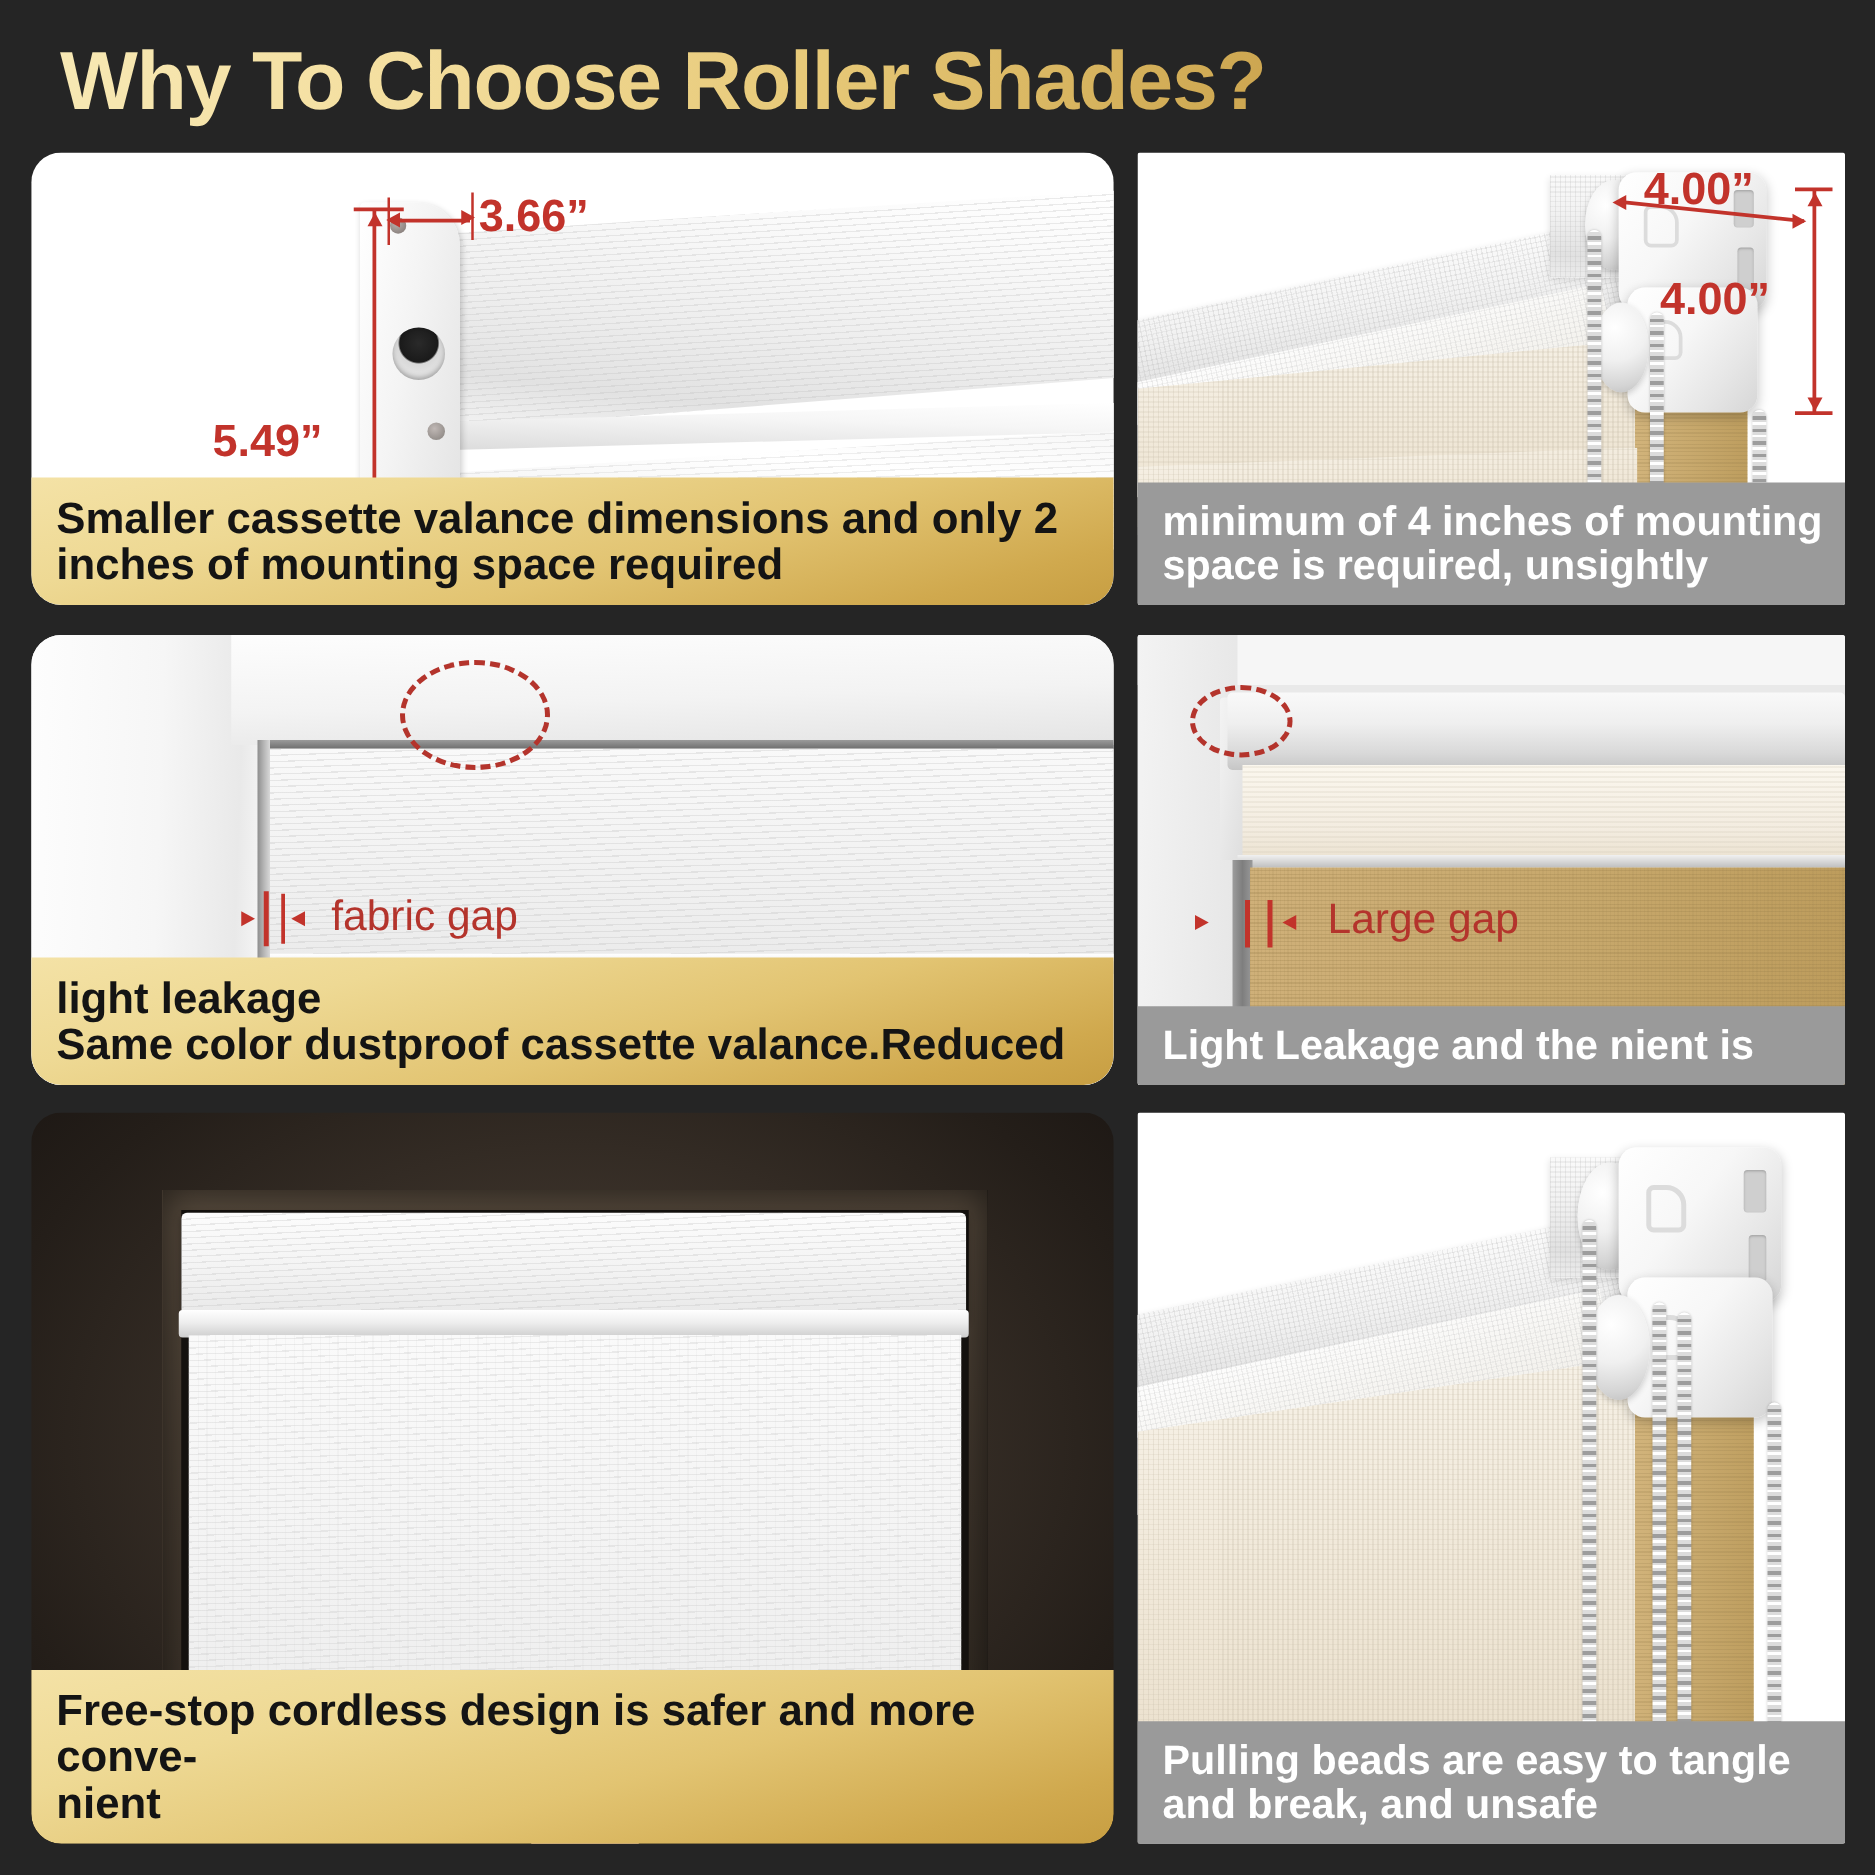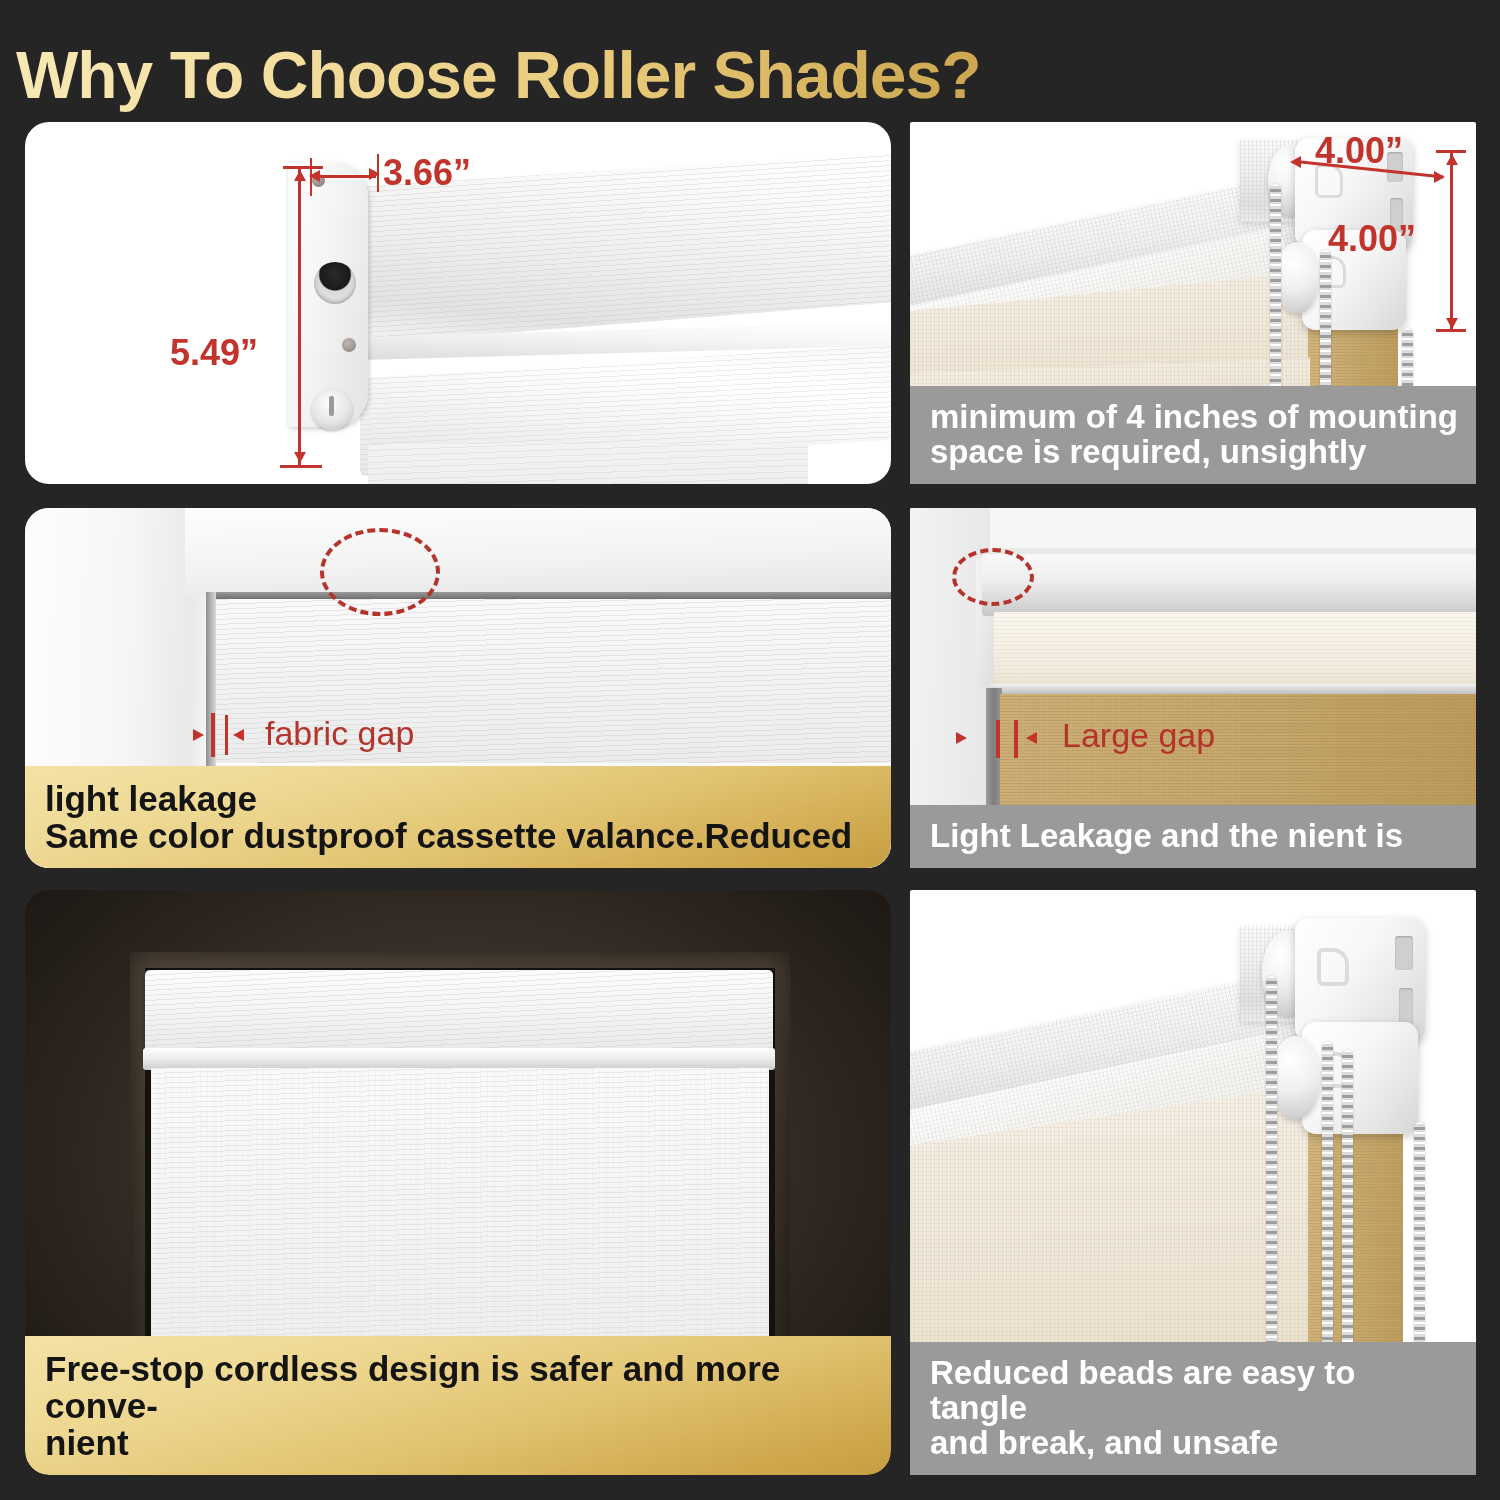--- a/index.html
+++ b/index.html
@@ -7,33 +7,32 @@
   body {
     background:#252525;
     font-family:"Liberation Sans", sans-serif;
     overflow:hidden;
     position:relative;
   }
 
   
   #page-title {
     position:absolute;
-    left:16px; top:20px;
+    left:48px; top:20px;
     width:1200px; height:88px;
     font-size:66px;
     font-weight:bold;
     letter-spacing:-1px;
     line-height:88px;
     background:linear-gradient(100deg,#f7e8b4 0%,#f4dfa0 22%,#e7c978 50%,#d2ad57 74%,#bb8f3c 100%);
     -webkit-background-clip:text;
     background-clip:text;
     color:transparent;
     -webkit-text-fill-color:transparent;
     white-space:nowrap;
-    margin-top:11px;
   }
 
   
   .panel { position:absolute; overflow:hidden; }
   .panel.left  { left:25px;  width:866px; border-radius:24px; }
   .panel.right { left:910px; width:566px; border-radius:2px; }
 
   .row1 { top:122px; height:362px; }
   .row2 { top:508px; height:360px; }
   .row3 { top:890px; height:585px; }
@@ -368,20 +367,24 @@
     <div class="dim-label" style="left:358px; top:30px; font-size:36px;">3.66”</div>
 
     <div class="dim-line" style="left:273px; top:46px; width:3px; height:300px;"></div>
     <div class="dim-line" style="left:258px; top:44px; width:40px; height:3px;"></div>
     <div class="dim-line" style="left:255px; top:343px; width:42px; height:3px;"></div>
     <div class="arwv u" style="left:269px; top:48px;"></div>
     <div class="arwv d" style="left:269px; top:330px;"></div>
     <div class="dim-label" style="left:145px; top:210px; font-size:36px;">5.49”</div>
   </div>
 
+  <div class="caption gold">
+    <span class="cap-line">Smaller cassette valance dimensions and only 2</span>
+    <span class="cap-line">inches of mounting space required</span>
+  </div>
 </div>
 
 <div class="panel right row1">
   <div class="photo">
     <div class="p2-bg"></div>
 
     <div class="rs-beam" style="left:-20px; top:50px; width:420px; height:82px; transform:rotate(-12deg); transform-origin:right center;"></div>
     <div class="rs-white-fab" style="left:-20px; top:104px; width:400px; height:90px; transform:rotate(-12deg); transform-origin:right center;"></div>
     <div class="rs-beam" style="left:330px; top:18px; width:70px; height:82px;"></div>
 
@@ -525,16 +528,16 @@
     </div>
     <div class="rs-roll" style="left:360px; top:146px; width:50px; height:84px;"></div>
 
     <div class="rs-chain" style="left:356px; top:86px;  height:440px;"></div>
     <div class="rs-chain" style="left:412px; top:152px; height:374px;"></div>
     <div class="rs-chain" style="left:432px; top:160px; height:366px;"></div>
     <div class="rs-chain" style="left:504px; top:232px; height:294px;"></div>
   </div>
 
   <div class="caption gray">
-    <span class="cap-line">Reduced beads are easy to tangle</span>
+    <span class="cap-line">Pulling beads are easy to tangle</span>
     <span class="cap-line">and break, and unsafe</span>
   </div>
 </div>
 
 </body></html>

